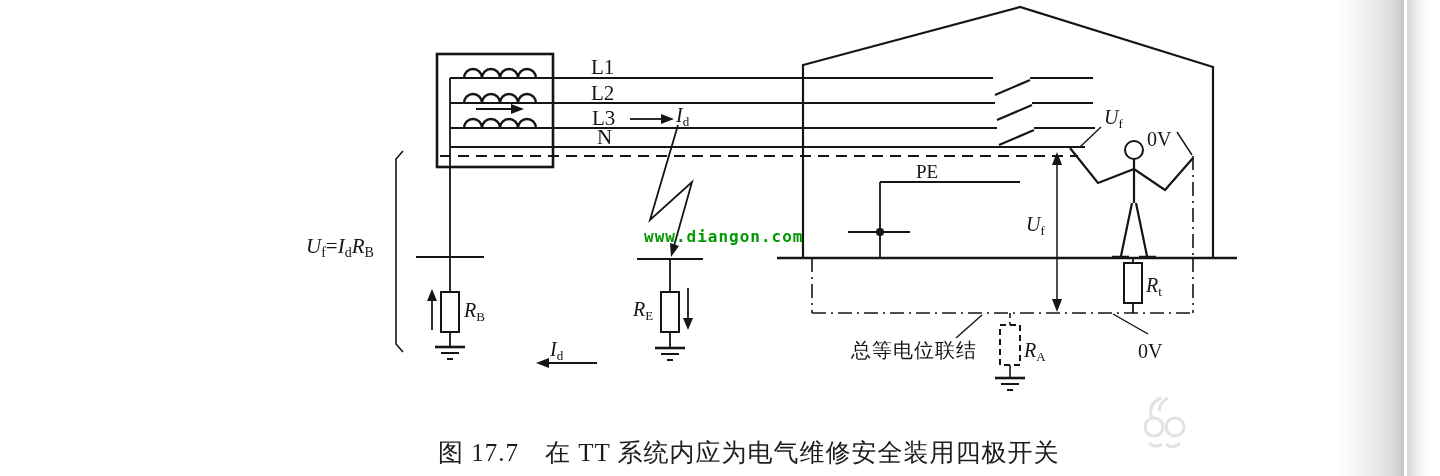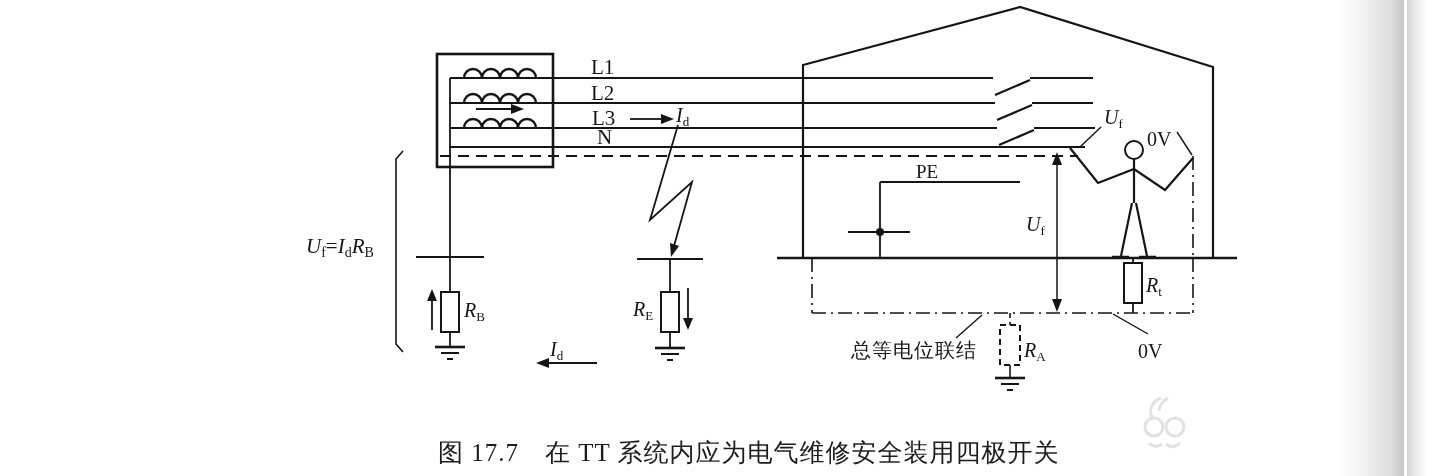--- a/index.html
+++ b/index.html
@@ -196,16 +196,17 @@
       <line x1="1133" y1="258" x2="1133" y2="263" stroke-width="1.8"></line>
       <rect x="1124" y="263" width="18" height="40" stroke-width="2"></rect>
       <line x1="1133" y1="303" x2="1133" y2="313" stroke-width="1.8"></line>
     </g>
     <text class="lab" x="1146" y="292" font-size="20"><tspan font-style="italic">R</tspan><tspan dy="4" font-size="13">t</tspan></text>
     <line x1="1113" y1="314" x2="1148" y2="334" stroke="#151515" stroke-width="1.4"></line>
     <text class="lab" x="1138" y="358" font-size="20">0V</text>
 
   </svg>
 
+  <div class="green-mark">www.diangon.com</div>
 
   <div class="caption">图 17.7　在 TT 系统内应为电气维修安全装用四极开关</div>
 
 </div>
 
 </body></html>

